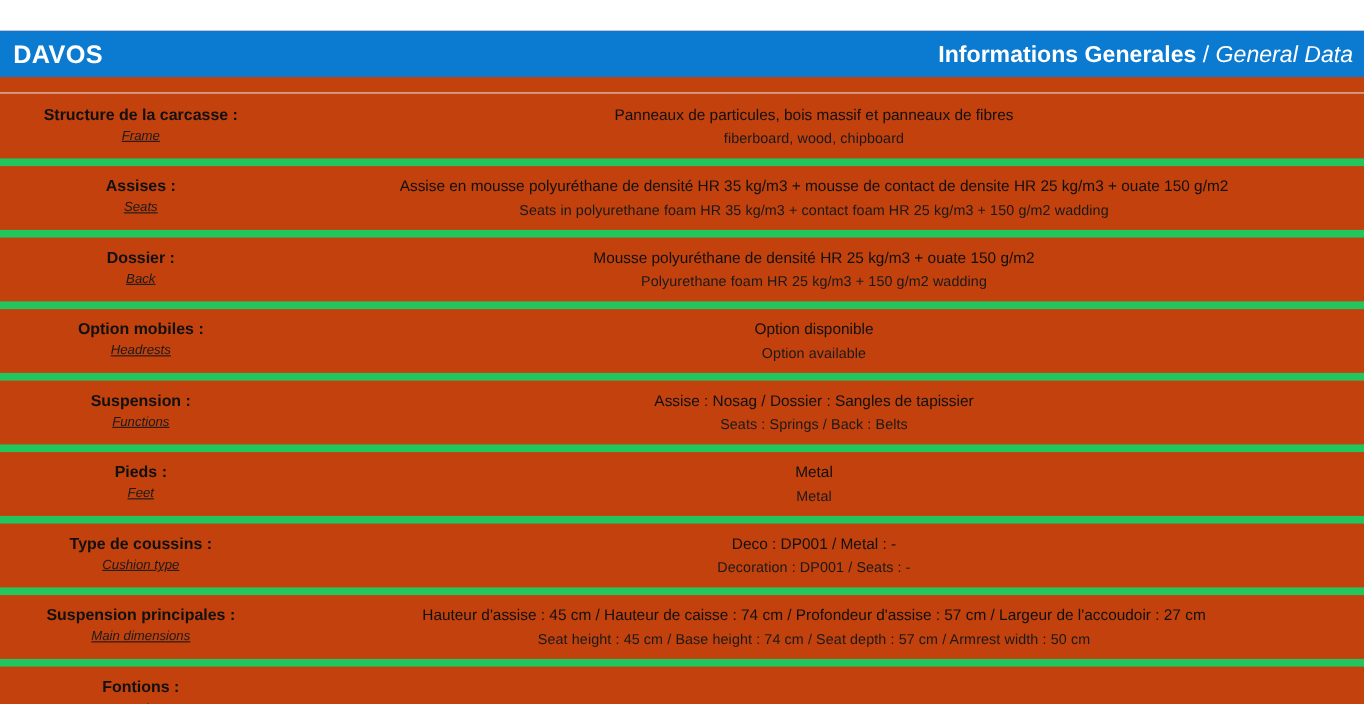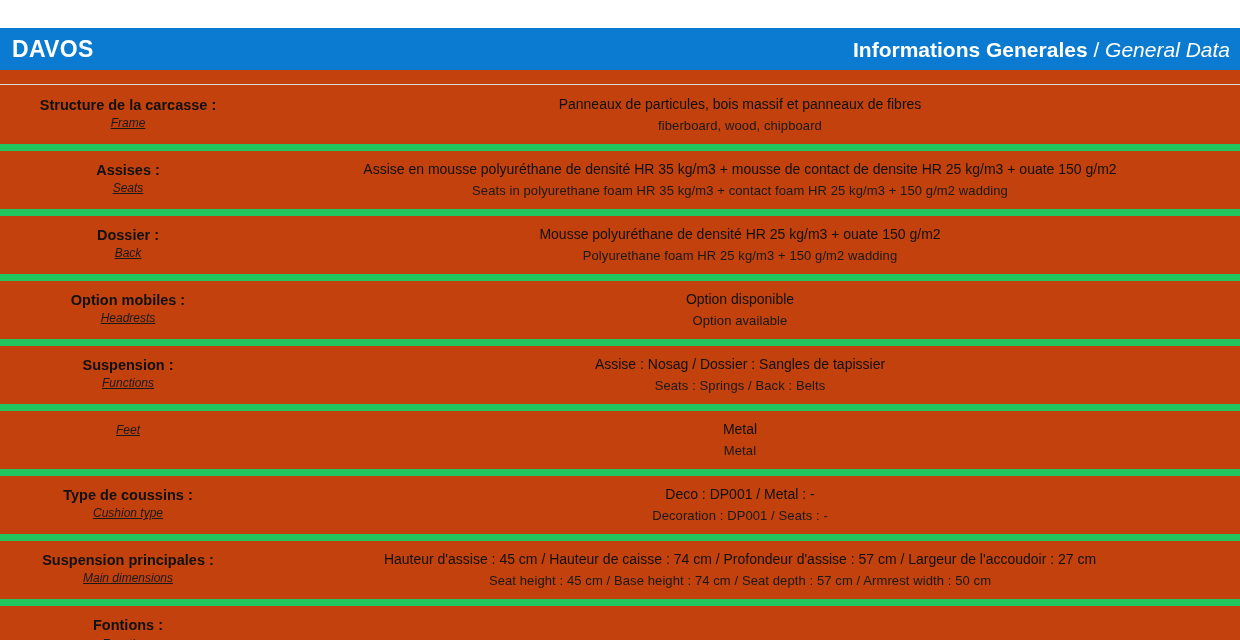--- a/index.html
+++ b/index.html
@@ -177,20 +177,21 @@
         <div class="label-en">Functions</div>
       </div>
       <div class="value-cell">
         <div class="value-fr">Assise : Nosag  /  Dossier : Sangles de tapissier</div>
         <div class="value-en">Seats : Springs / Back : Belts</div>
       </div>
     </div>
 
     <div class="row">
       <div class="label-cell">
+        <div class="label-fr">Pieds :</div>
         <div class="label-en">Feet</div>
       </div>
       <div class="value-cell">
         <div class="value-fr">Metal</div>
         <div class="value-en">Metal</div>
       </div>
     </div>
 
     <div class="row">
       <div class="label-cell">

